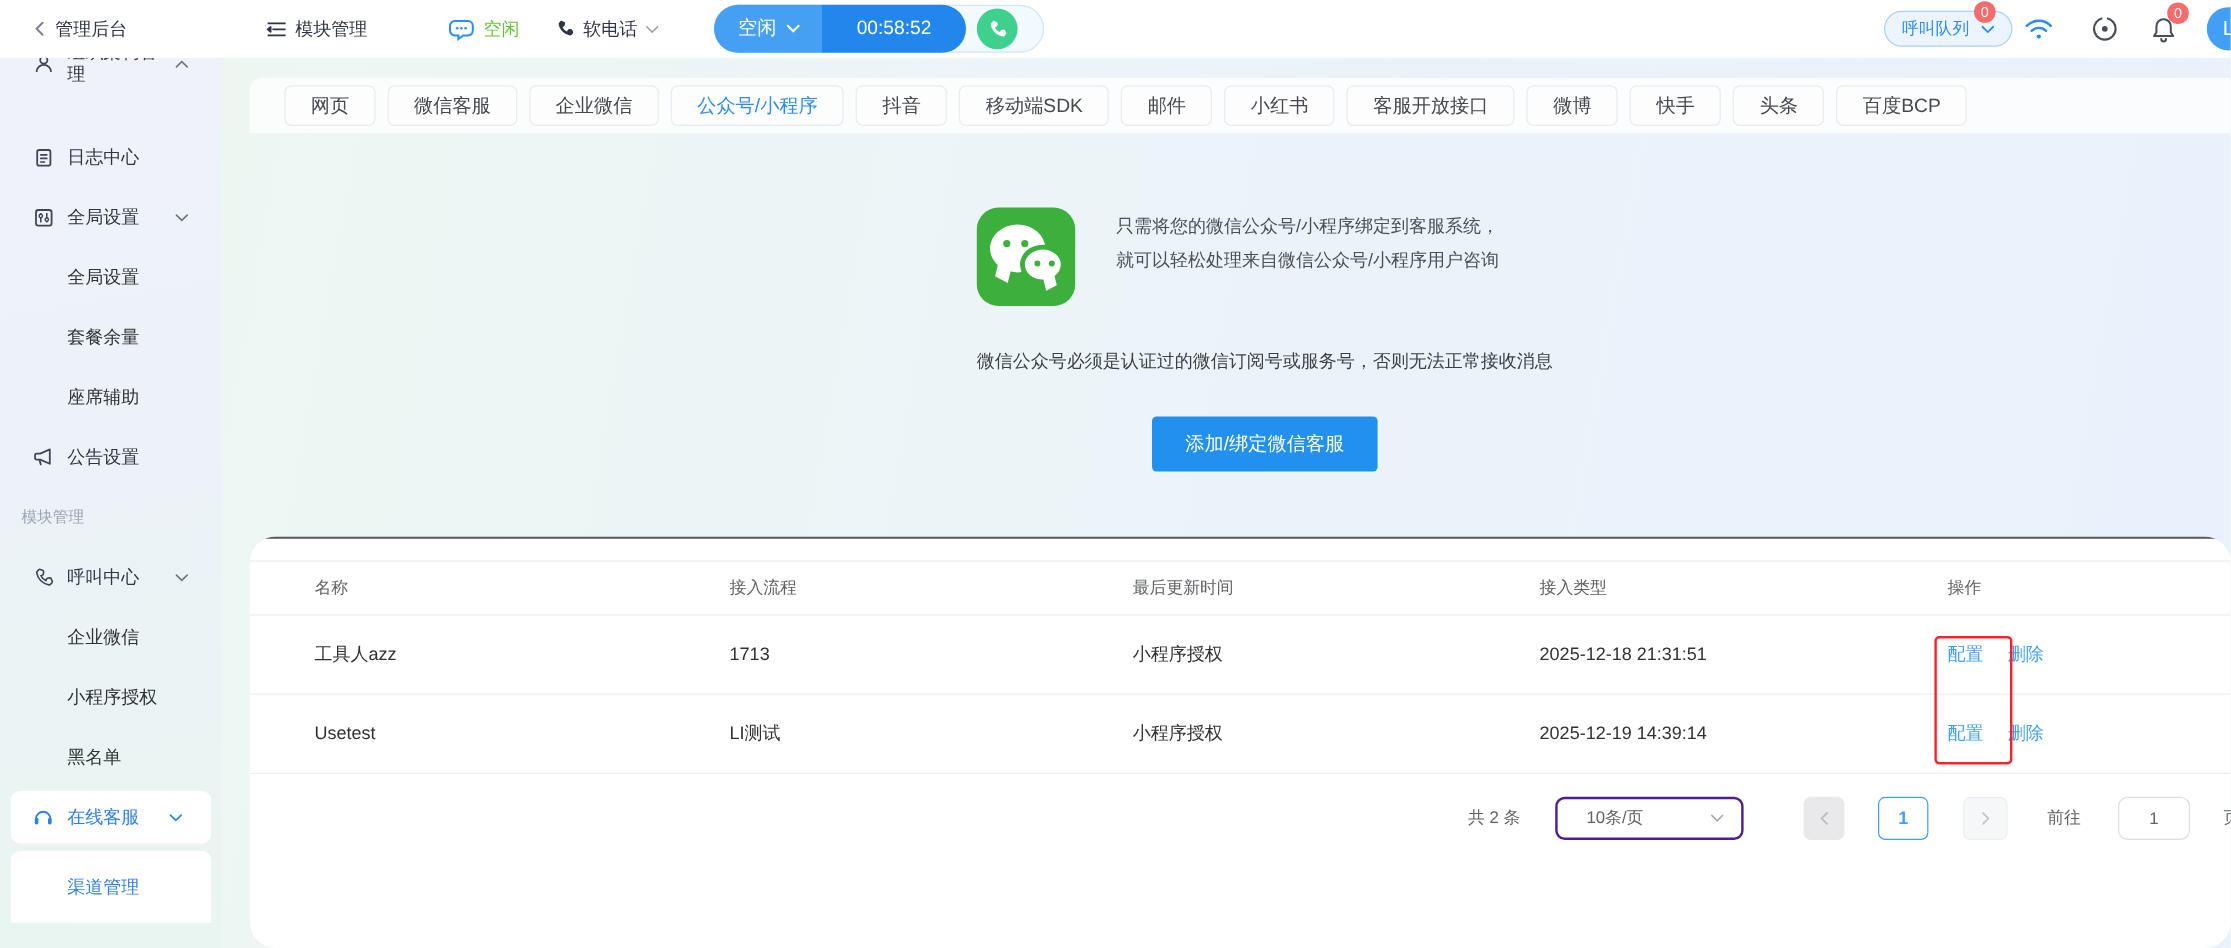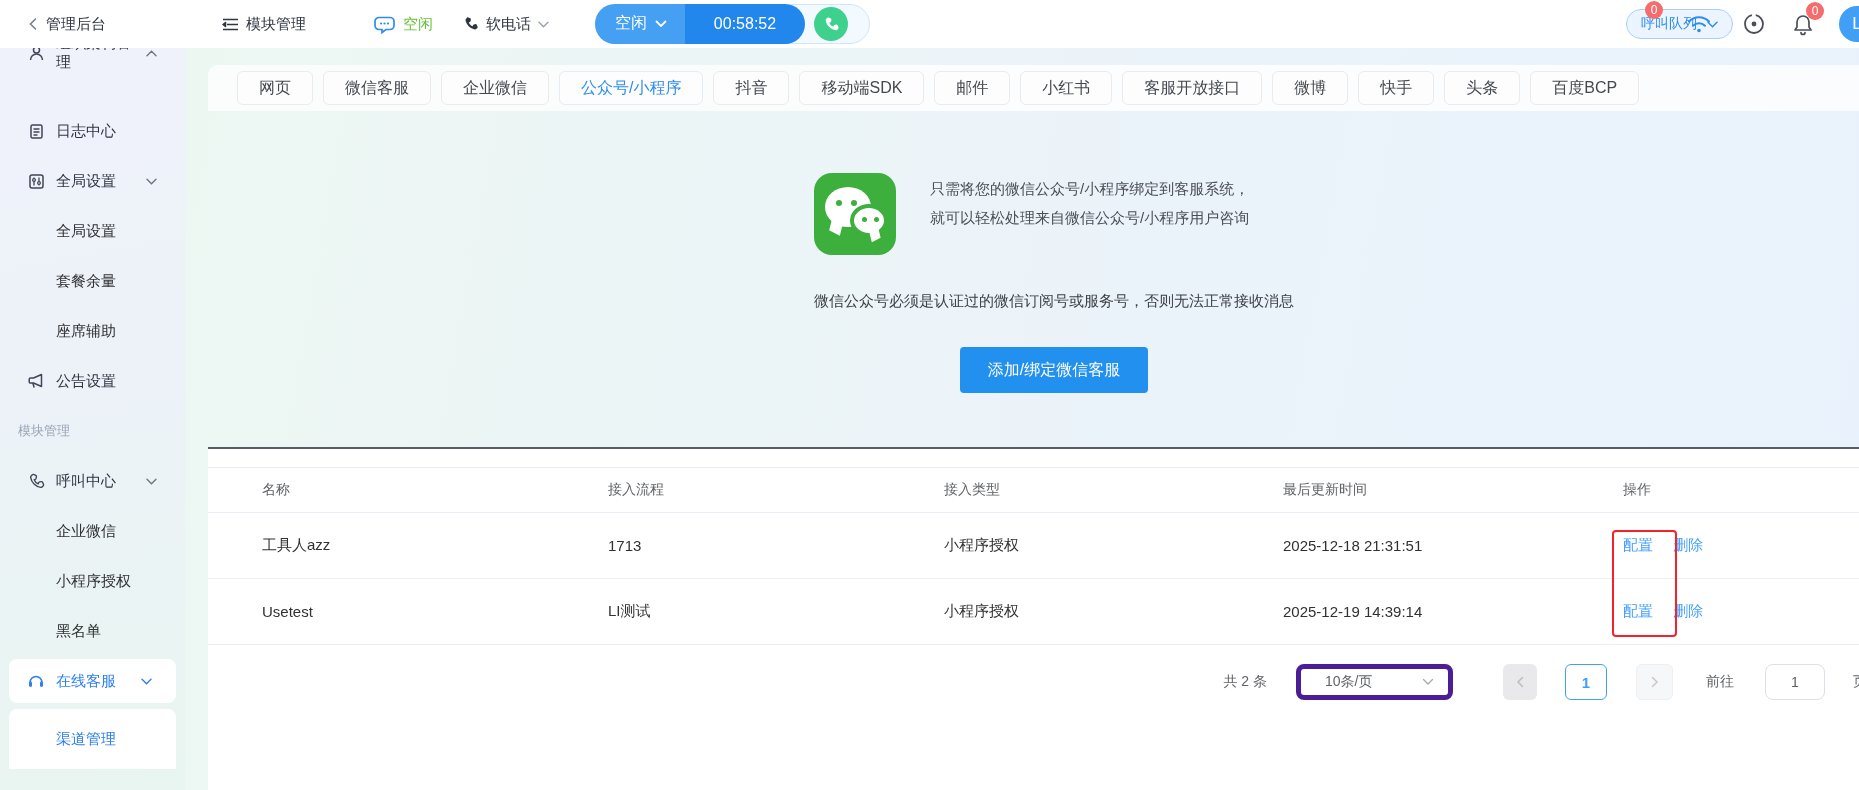--- a/index.html
+++ b/index.html
@@ -19,21 +19,21 @@
   .tb-soft .caret { color:#9aa0ad; }
   .icon { display:inline-flex; align-items:center; justify-content:center; }
 
   
   .pill-wrap { position:absolute; left:595px; top:4px; height:40px; width:275px; background:#f2f9ff; border:1px solid #cfe6fb; border-radius:20px; display:flex; align-items:center; }
   .pill-status { height:40px; margin:-1px 0 0 -1px; padding:0 18px 0 20px; border-radius:20px 0 0 20px; background:#459ff3; color:#fff; font-size:16px; display:flex; align-items:center; gap:8px; cursor:pointer; }
   .pill-timer { height:40px; margin-top:-1px; width:120px; border-radius:0 20px 20px 0; background:#2187ec; color:#fff; font-size:16px; display:flex; align-items:center; justify-content:center; }
   .pill-call { width:34px; height:34px; border-radius:50%; background:#3ed18e; margin-left:9px; display:flex; align-items:center; justify-content:center; cursor:pointer; }
 
   
-  .tb-queue { position:absolute; left:1626px; top:9px; height:30px; padding:12px 14px; background:#ecf5ff; border:1px solid #a9d1f7; border-radius:16px; color:#2d8cf0; font-size:14px; display:flex; align-items:center; gap:10px; cursor:pointer;text-align:center; }
+  .tb-queue { position:absolute; left:1570px; top:9px; height:30px; padding:12px 14px; background:#ecf5ff; border:1px solid #a9d1f7; border-radius:16px; color:#2d8cf0; font-size:14px; display:flex; align-items:center; gap:10px; cursor:pointer;text-align:center; }
   .badge { position:absolute; min-width:18px; height:18px; border-radius:9px; background:#f56c6c; color:#fff; font-size:12px; display:flex; align-items:center; justify-content:center; padding:0 4px; z-index:5; }
   .badge-queue { left:1645px; top:1px; }
   .badge-bell { left:1806px; top:2px; }
   .tb-ico { position:absolute; top:0; height:48px; display:flex; align-items:center; cursor:pointer; }
   .tb-wifi { left:1686px; color:#2d8cf0; }
   .tb-target { left:1742px; color:#4a4e57; }
   .tb-bell { left:1792px; color:#4a4e57; }
   .avatar { position:absolute; left:1839px; top:6px; width:36px; height:36px; border-radius:50%; background:#41a0f5; color:#fff; font-size:17px; display:flex; align-items:center; justify-content:center; cursor:pointer; }
 
   
@@ -67,34 +67,34 @@
   .wx-b1 .e1 { left:11px; } .wx-b1 .e2 { left:26px; }
   .wx-b2 { position:absolute; left:36px; top:31px; width:38px; height:33px; background:#fff; border:4px solid #3caf3c; border-radius:50%; }
   .wx-b2:after { content:""; position:absolute; right:4px; bottom:-7px; width:10px; height:10px; background:#fff; transform:rotate(-28deg) skew(-14deg); }
   .wx-b2 .eye { position:absolute; top:9px; width:5px; height:5px; border-radius:50%; background:#3caf3c; }
   .wx-b2 .e1 { left:8px; } .wx-b2 .e2 { left:20px; }
   .banner-lines { position:absolute; left:745px; top:126px; font-size:15px; color:#4a4e57; line-height:29px; }
   .banner-note { position:absolute; left:869px; top:244px; transform:translateX(-50%); font-size:15px; color:#3c4046; white-space:nowrap; }
   .banner-btn { position:absolute; left:775px; top:299px; width:188px; height:46px; background:#2190ee; border:none; border-radius:4px; color:#fff; font-size:16px; font-family:inherit; cursor:pointer; }
 
   
-  .table-card { position:absolute; left:23px; top:399px; width:1651px; height:343px; background:#fff; overflow:hidden; }
+  .table-card { position:absolute; left:23px; top:399px; width:1651px; height:343px; background:#fff; overflow:hidden;border-radius:22px; }
   .divider { position:absolute; left:0; top:0; width:100%; height:2px; background:#595d63; }
   .grid { display:grid; grid-template-columns:400px 336px 339px 340px 1fr; align-items:center; }
   .thead { margin-top:20px; height:46px; border-top:1px solid #e9ebef; border-bottom:1px solid #ebeef5; color:#606266; font-size:14px; }
   .trow { height:66px; border-bottom:1px solid #ebeef5; font-size:15px; color:#303133; }
   .cell-first { padding-left:54px; }
   .link { color:#409eff; cursor:pointer; text-decoration:none; }
   .link + .link { margin-left:16px; }
   .red-rect { position:absolute; left:1404px; top:83px; width:65px; height:107px; border:2px solid #f5222d; border-radius:4px; pointer-events:none; }
 
   
   .pager { position:absolute; left:0; top:217px; width:1651px; height:36px; display:flex; align-items:center; justify-content:flex-end; font-size:14px; color:#606266;gap:16px; }
   .pg-total { margin-right:13px; font-size:14px; }
-  .pg-size { width:157px; height:36px; border:5px solid #4c1d95; border-radius:8px; background:#fff; display:flex; align-items:center; justify-content:space-between; padding:0 14px 0 24px; cursor:pointer; color:#606266; }
+  .pg-size { width:157px; height:36px; border:2px solid #4c1d95; border-radius:8px; background:#fff; display:flex; align-items:center; justify-content:space-between; padding:0 14px 0 24px; cursor:pointer; color:#606266; }
   .pg-size .caret { color:#a8abb2; }
   .pg-btn { width:34px; height:36px; border-radius:6px; display:flex; align-items:center; justify-content:center; cursor:pointer; }
   .pg-prev { margin-left:34px; background:#e9e9eb; color:#b8bcc4; }
   .pg-cur { margin-left:12px; width:42px; background:#fff; border:1px solid #409eff; color:#409eff; font-weight:bold; font-size:15px; }
   .pg-next { margin-left:13px; width:37px; background:#f6f7f9; border:1px solid #eceef1; color:#c4c8d0; }
   .pg-goto { margin-left:17px; }
   .pg-input { margin-left:15px; width:60px; height:36px; border:1px solid #dcdfe6; border-radius:8px; text-align:center; font-size:14px; color:#606266; font-family:inherit; }
   .pg-unit { margin-left:12px; margin-right:-8px; }
 
   svg { display:block; }
@@ -339,22 +339,22 @@
     </div>
     <div class="banner-note">微信公众号必须是认证过的微信订阅号或服务号，否则无法正常接收消息</div>
     <button class="banner-btn">添加/绑定微信客服</button>
 
     <div class="table-card">
       <div class="divider"></div>
 
       <div class="grid thead">
         <div class="cell-first">名称</div>
         <div>接入流程</div>
+        <div>最后更新时间</div>
         <div>接入类型</div>
-        <div>最后更新时间</div>
         <div>操作</div>
       </div>
 
       <div class="grid trow">
         <div class="cell-first">工具人azz</div>
         <div>1713</div>
         <div>小程序授权</div>
         <div>2025-12-18 21:31:51</div>
         <div>
           <a class="link">配置</a>

